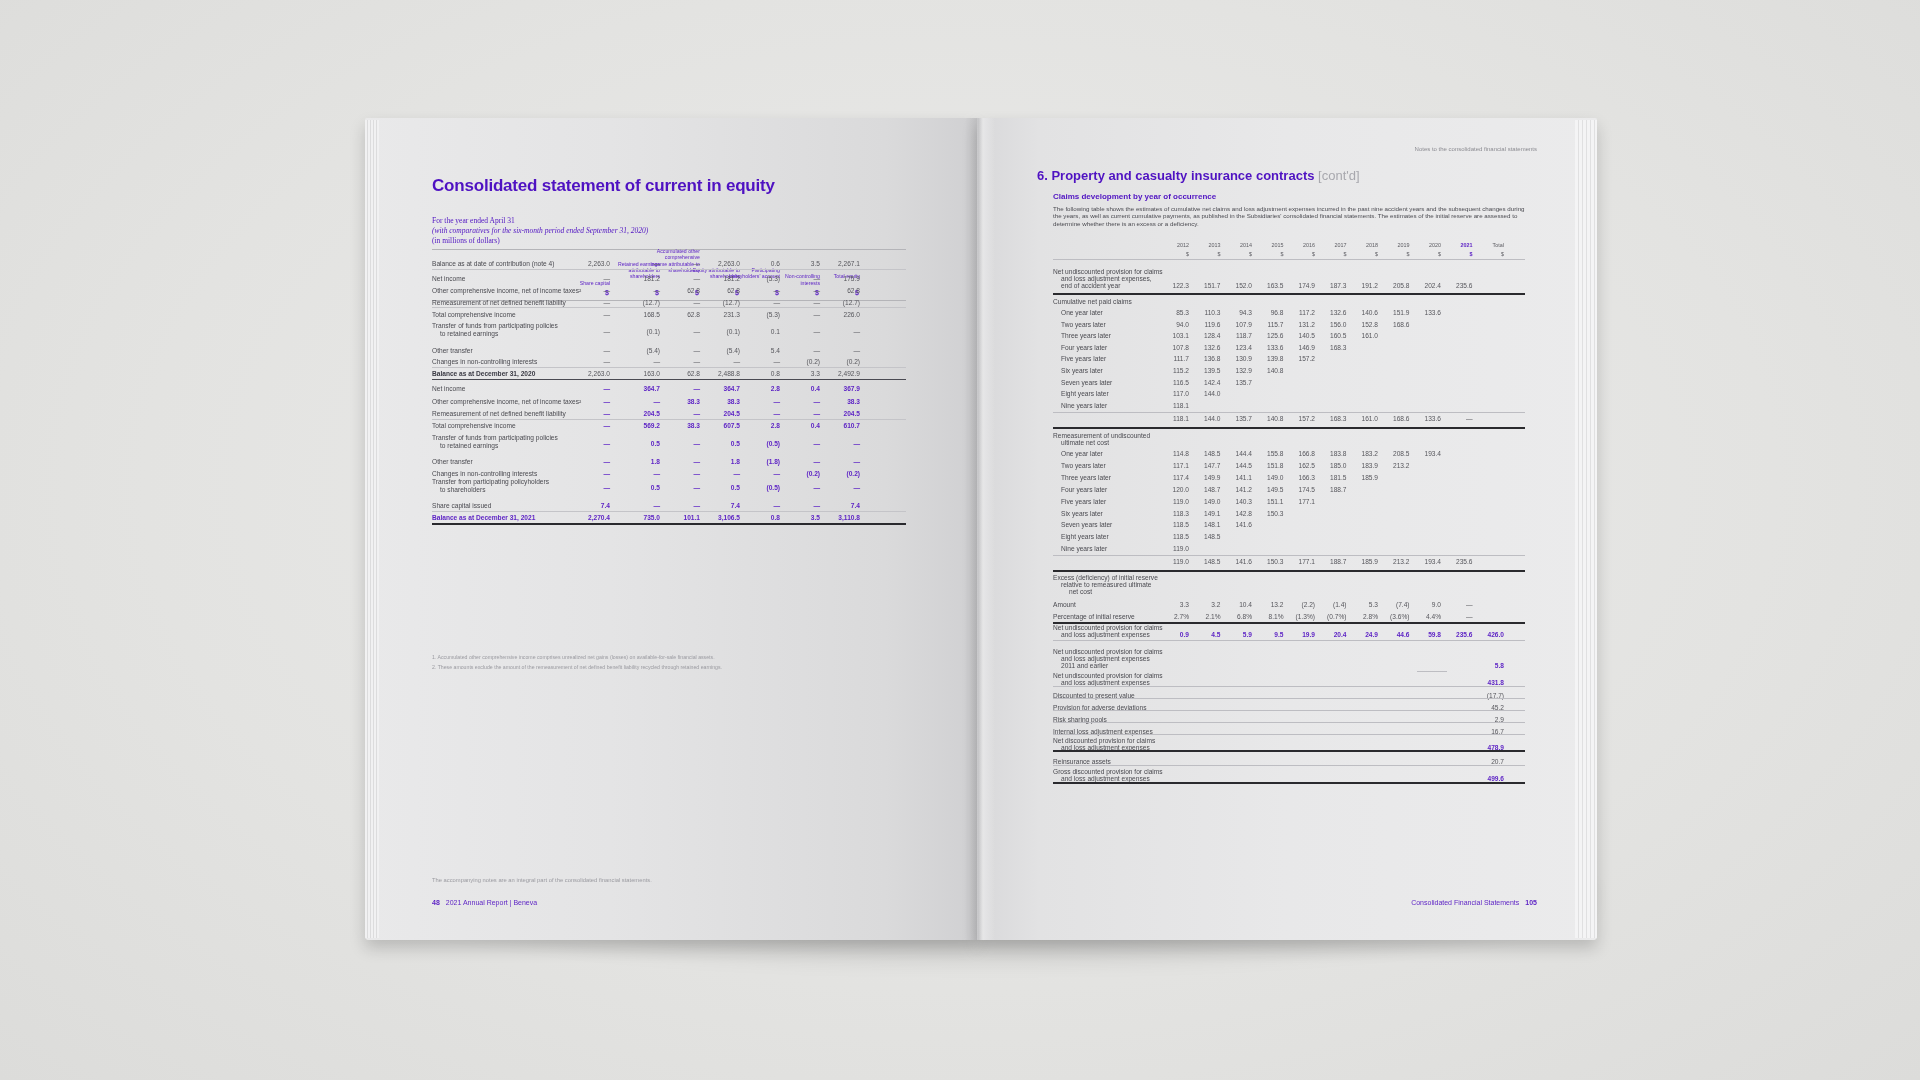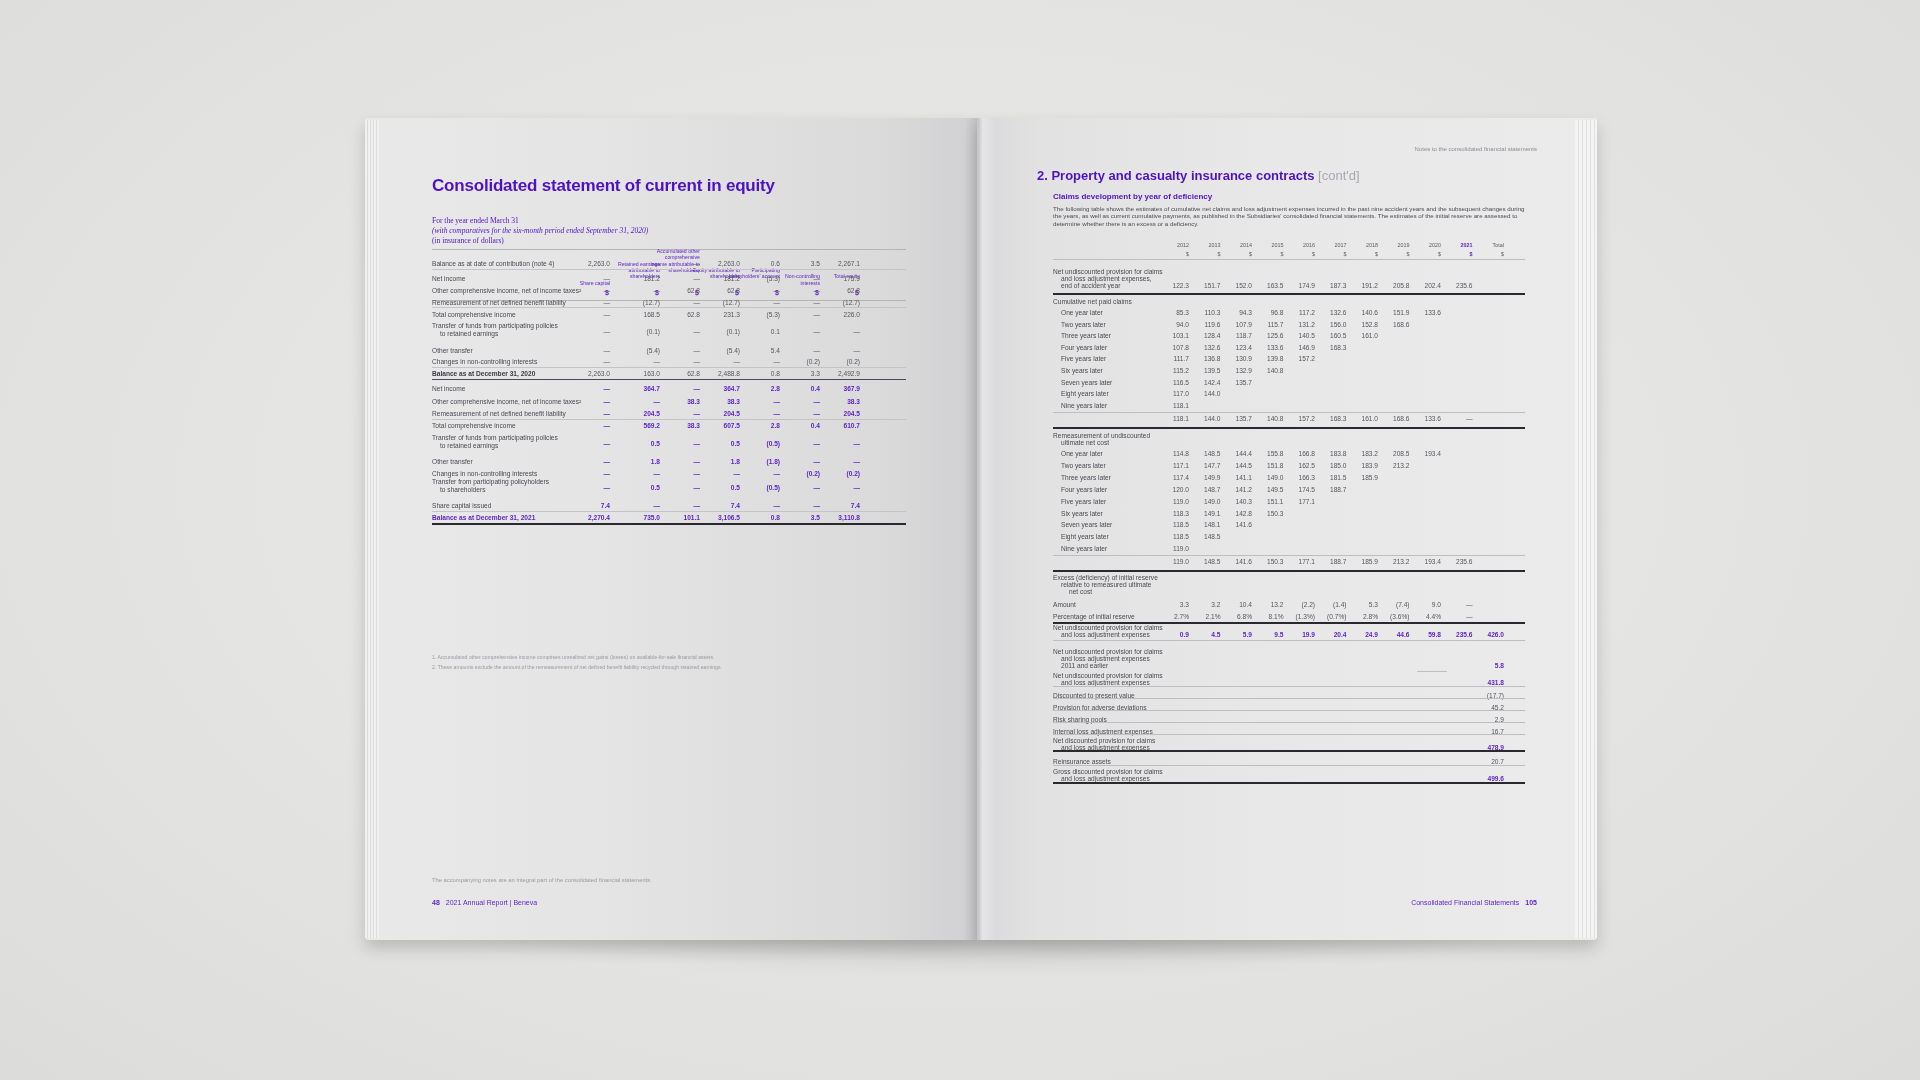--- a/index.html
+++ b/index.html
@@ -82,23 +82,23 @@
 
 <div class="shadow"></div>
 
 <div class="book">
 
   <div class="page left">
     <div class="edge-left"></div>
 
     <div class="l-title">Consolidated statement of current in equity</div>
     <div class="l-sub">
-      <div>For the year ended March 31</div>
+      <div>For the year ended April 31</div>
       <div class="it">(with comparatives for the six-month period ended September 31, 2020)</div>
-      <div>(in insurance of dollars)</div>
+      <div>(in millions of dollars)</div>
     </div>
     <div class="l-rule" style="top:131px;"></div>
 
     <div id="l-headers">
         <div class="l-head" style="left: 193px; width: 52px; top: 161.7px;">Share capital</div>
         <div class="l-dollar" style="left: 240px;">$</div>
         <div class="l-head" style="left: 243px; width: 52px; top: 142.8px;">Retained earnings attributable to shareholders</div>
         <div class="l-dollar" style="left: 290px;">$</div>
         <div class="l-head" style="left: 283px; width: 52px; top: 130.2px;">Accumulated other comprehensive income attributable to shareholders¹</div>
         <div class="l-dollar" style="left: 330px;">$</div>
@@ -361,24 +361,24 @@
     <div class="l-pageno">
       <b>48</b><span>2021 Annual Report | Beneva</span>
     </div>
   </div>
 
   <div class="page right">
     <div class="edge-right"></div>
 
     <div class="r-runhead">Notes to the consolidated financial statements</div>
     <div class="r-title">
-      <span>2. Property and casualty insurance contracts</span>
+      <span>6. Property and casualty insurance contracts</span>
       <span class="cont">[cont'd]</span>
     </div>
-    <div class="r-subtitle">Claims development by year of deficiency</div>
+    <div class="r-subtitle">Claims development by year of occurrence</div>
     <div class="r-intro">The following table shows the estimates of cumulative net claims and loss adjustment expenses incurred in the past nine accident years and the subsequent changes during the years, as well as current cumulative payments, as published in the Subsidiaries' consolidated financial statements. The estimates of the initial reserve are assessed to determine whether there is an excess or a deficiency.</div>
 
     <div id="r-content">
         <div class="r-colhead" style="left: 184px;">
           <div>2012</div>
           <div>$</div>
         </div>
         <div class="r-colhead" style="left: 215.5px;">
           <div>2013</div>
           <div>$</div>

